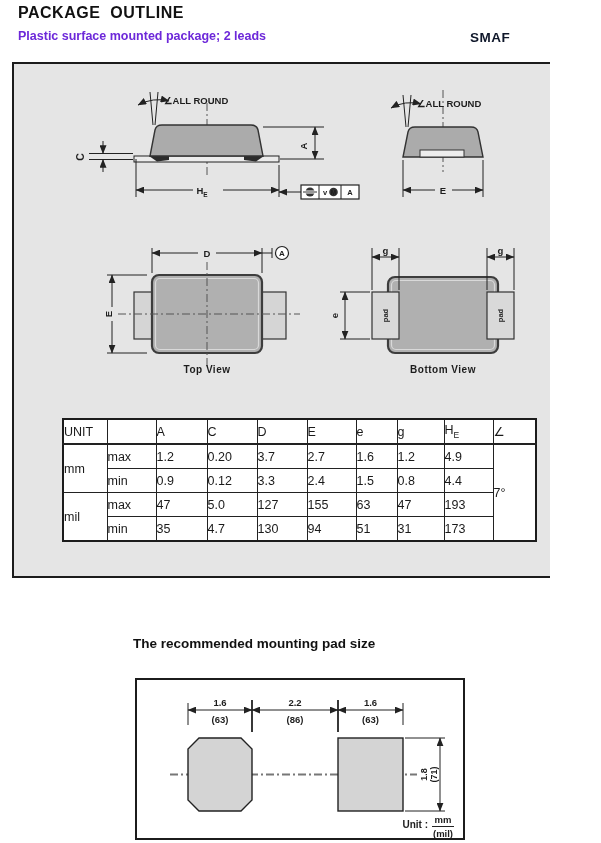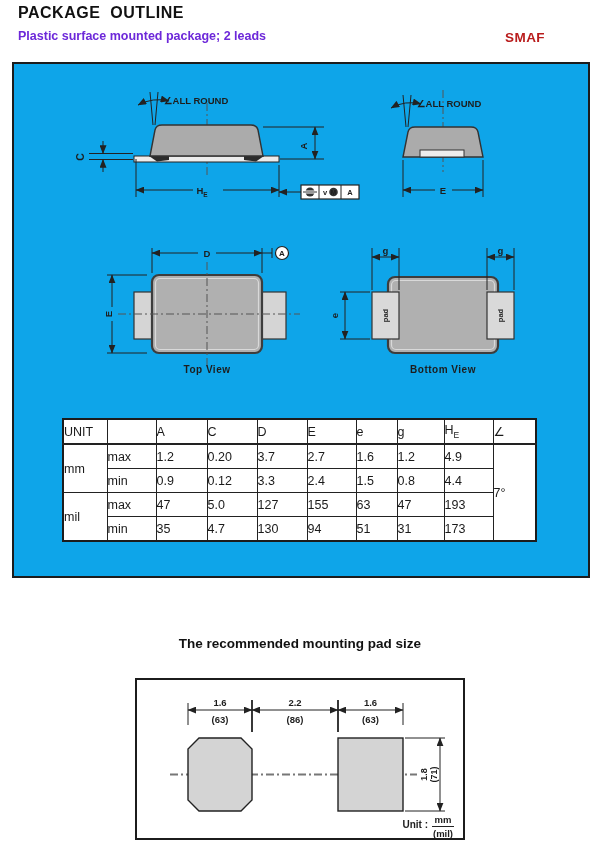--- a/index.html
+++ b/index.html
@@ -1,48 +1,48 @@
 <!DOCTYPE html>
 <html><head>
 <meta charset="utf-8">
 <style>
   html,body { margin:0; padding:0; background:#fff; }
   .page {
     position:relative; width:550px; height:843px; background:#ffffff;
-    font-family:"Liberation Sans", sans-serif; color:#111; overflow:hidden;padding-left:48px;
+    font-family:"Liberation Sans", sans-serif; color:#111; overflow:hidden;
   }
   .title {
     position:absolute; left:18px; top:4px; font-size:16px; font-weight:bold;
     letter-spacing:0.5px; white-space:pre; color:#111;
   }
   .subtitle {
     position:absolute; left:18px; top:29px; font-size:12.5px; font-weight:bold; color:#6d28d9;
   }
   .pkg-name {
-    position:absolute; left:470px; top:30px; width:110px; text-align:center;
-    font-size:13.5px; font-weight:bold; color:#b91c1c; letter-spacing:0.5px;
+    position:absolute; left:470px; top:30px; width:110px; 
+    font-size:13.5px; font-weight:bold; color:#0f172a; letter-spacing:0.5px;
   }
   .box1 {
     position:absolute; left:12px; top:62px; width:578px; height:516px;
-    border:2px solid #1c1c1c; box-sizing:border-box; background:#0ea5e9;
+    border:2px solid #1c1c1c; box-sizing:border-box; background:#e5e5e5;
   }
   .box1 svg { position:absolute; left:0; top:0; }
   .dim-table {
     position:absolute; left:48px; top:354px; border-collapse:collapse;
     table-layout:fixed; font-size:12.5px; color:#1a1a1a;
   }
   .dim-table td {
     border:1px solid #222; text-align:left; vertical-align:middle;
     height:23px; padding:0; background:#fff;
   }
   .dim-table { border:2px solid #1c1c1c; }
   .dim-table tr.hdr td { border-bottom-width:2px; }
   .dim-table td sub { font-size:8.5px; }
   .pad-heading {
-    position:absolute; left:133px; top:636px; width:334px; text-align:center;
+    position:absolute; left:133px; top:636px; width:334px; 
     font-size:13.5px; font-weight:bold; color:#111;
   }
   .box2 {
     position:absolute; left:135px; top:678px; width:330px; height:162px;
     border:2px solid #1c1c1c; box-sizing:border-box; background:#fff;
   }
   .box2 svg { position:absolute; left:0; top:0; }
   svg text {
     font-family:"Liberation Sans", sans-serif; fill:#1d1d1d; font-weight:bold;
   }

